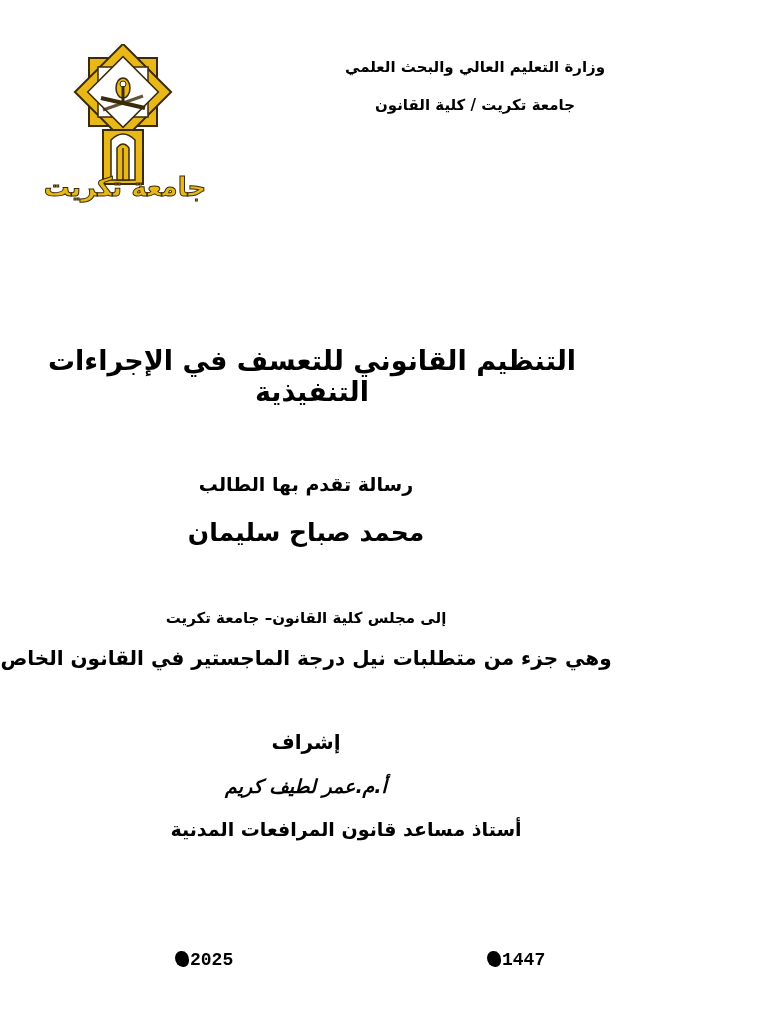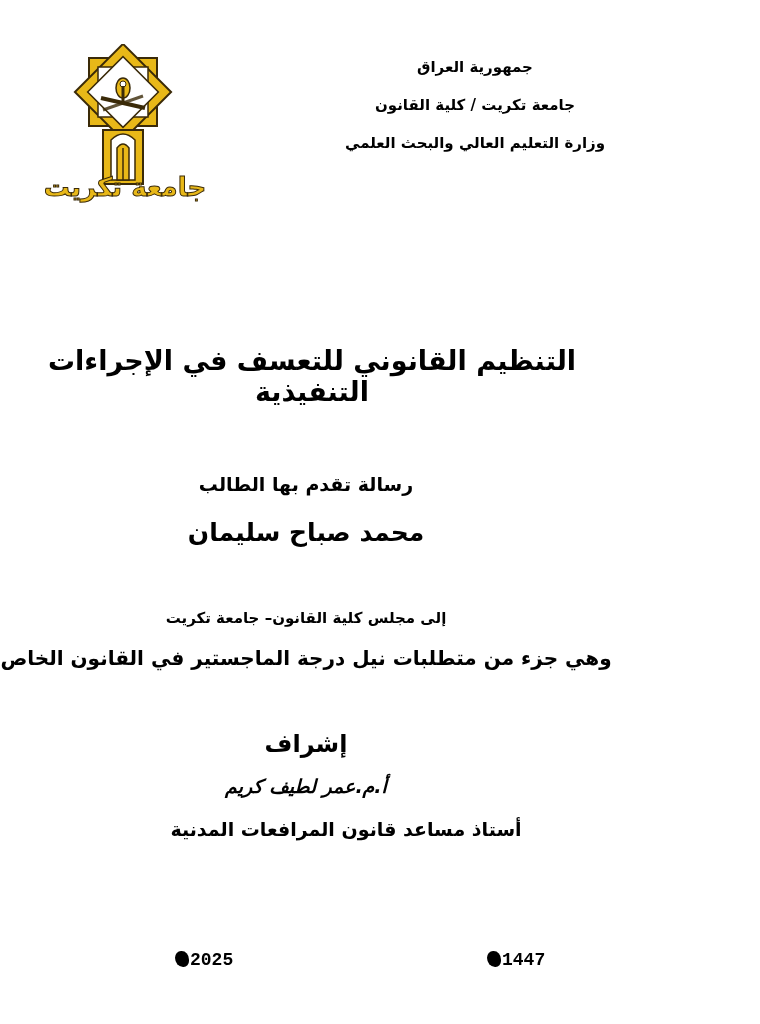--- a/index.html
+++ b/index.html
@@ -37,34 +37,33 @@
     <path d="M58 86 L98 86 L98 140 L58 140 Z" fill="#E8B818" stroke="#3A2A08" stroke-width="2"></path>
     <path d="M66 96 Q78 84 90 96 L90 136 L66 136 Z" fill="#fff" stroke="#3A2A08" stroke-width="1.5"></path>
     <path d="M72 104 Q78 96 84 104 L84 136 L72 136 Z" fill="#E8B818" stroke="#3A2A08" stroke-width="1.5"></path>
     <line x1="78" y1="104" x2="78" y2="136" stroke="#3A2A08" stroke-width="1.5"></line>
 
     <text x="80" y="152" text-anchor="middle" font-family="DejaVu Sans, sans-serif" font-weight="bold" font-size="26" fill="#E8B818" stroke="#3A2A08" stroke-width="1">جامعة تكريت</text>
   </svg>
 </div>
 
 <div class="abs hdr rtl" style="top:48px;">
-  <div>جمهورية العراق</div>
+  <div>وزارة التعليم العالي والبحث العلمي</div>
   <div>جامعة تكريت / كلية القانون</div>
-  <div>وزارة التعليم العالي والبحث العلمي</div>
 </div>
 
 <div class="abs title rtl">التنظيم القانوني للتعسف في الإجراءات التنفيذية</div>
 
 <div class="abs center rtl" style="top:473px; font-size:19px;">رسالة تقدم بها الطالب</div>
 <div class="abs center rtl" style="top:518px; font-size:25px;">محمد صباح سليمان</div>
 
 <div class="abs center rtl" style="top:609px; font-size:15px;">إلى مجلس كلية القانون– جامعة تكريت</div>
 <div class="abs center rtl" style="top:646px; font-size:20px;">وهي جزء من متطلبات نيل درجة الماجستير في القانون الخاص</div>
 
-<div class="abs center rtl" style="top:730px; font-size:24px;">إشراف</div>
+<div class="abs center rtl" style="top:730px; font-size:20px;">إشراف</div>
 <div class="abs center rtl" style="top:775px; font-size:19px;font-style:italic;">أ.م.عمر لطيف كريم</div>
 <div class="abs center rtl" style="top:818px; font-size:19px;padding-left:40px;">أستاذ مساعد قانون المرافعات المدنية</div>
 
 <div class="abs year" style="left:175px;">
   <span class="mark"></span><span>2025</span>
 </div>
 <div class="abs year" style="left:487px;">
   <span class="mark"></span><span>1447</span>
 </div>
 

